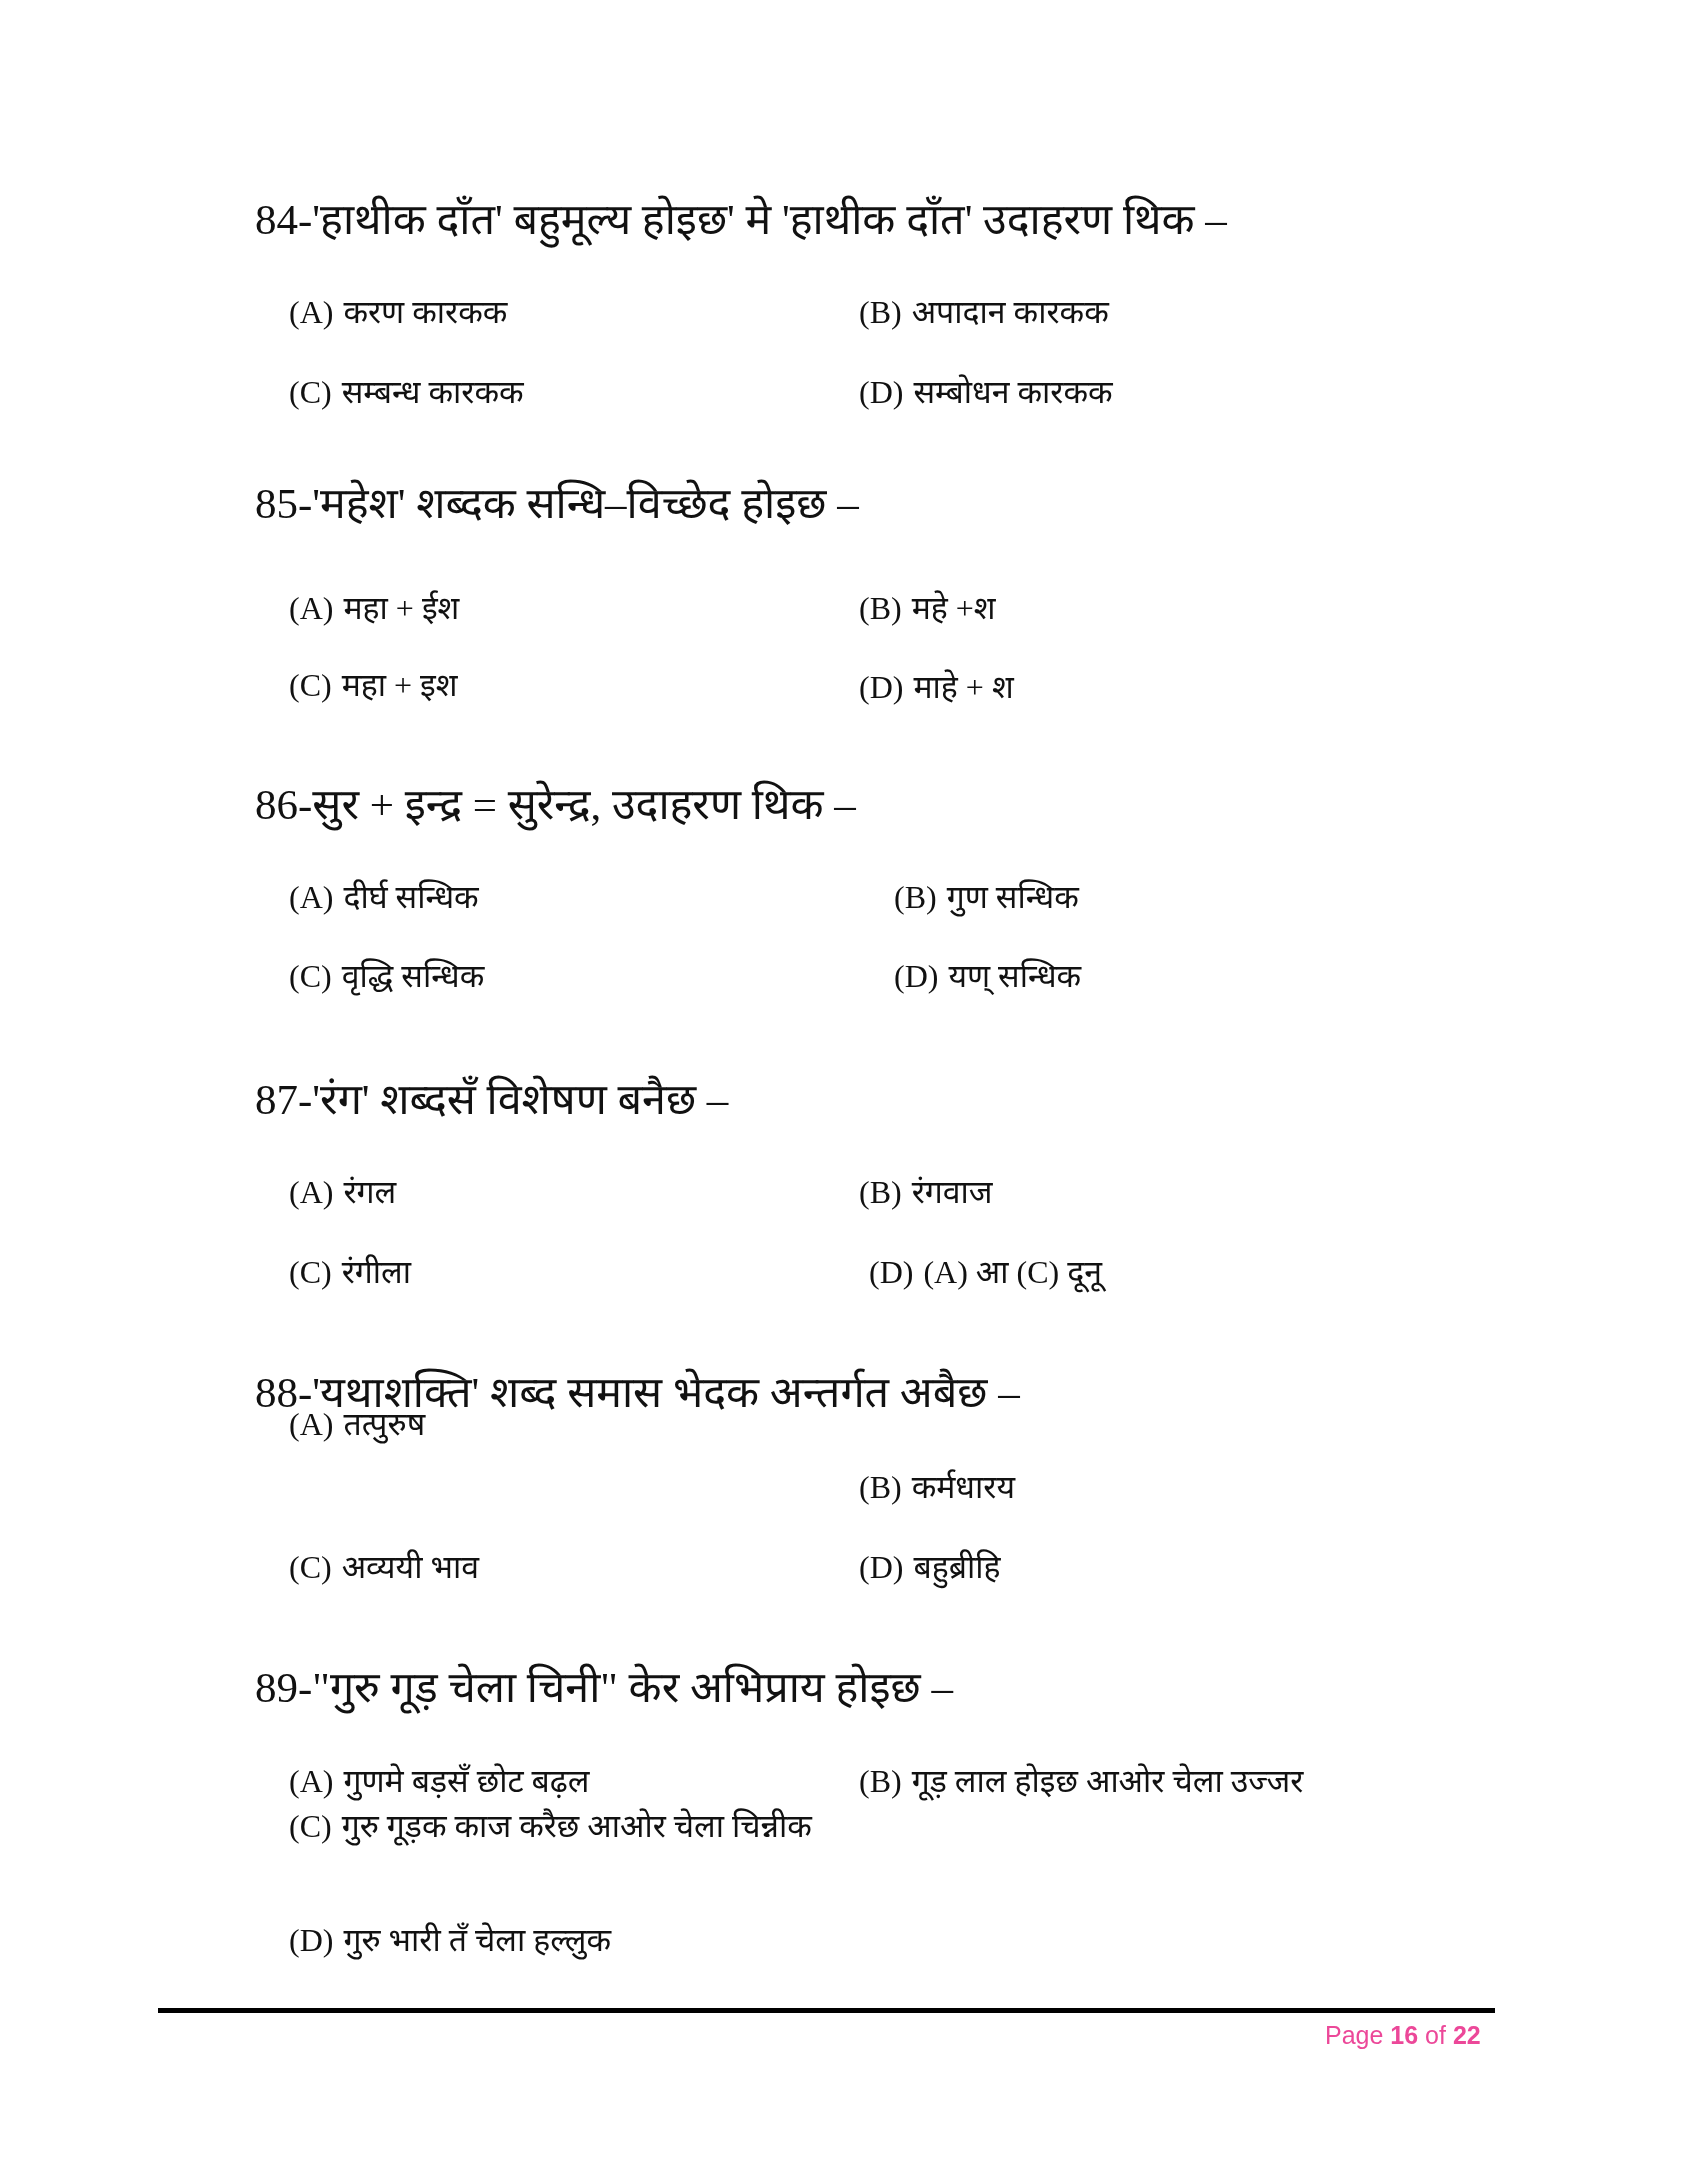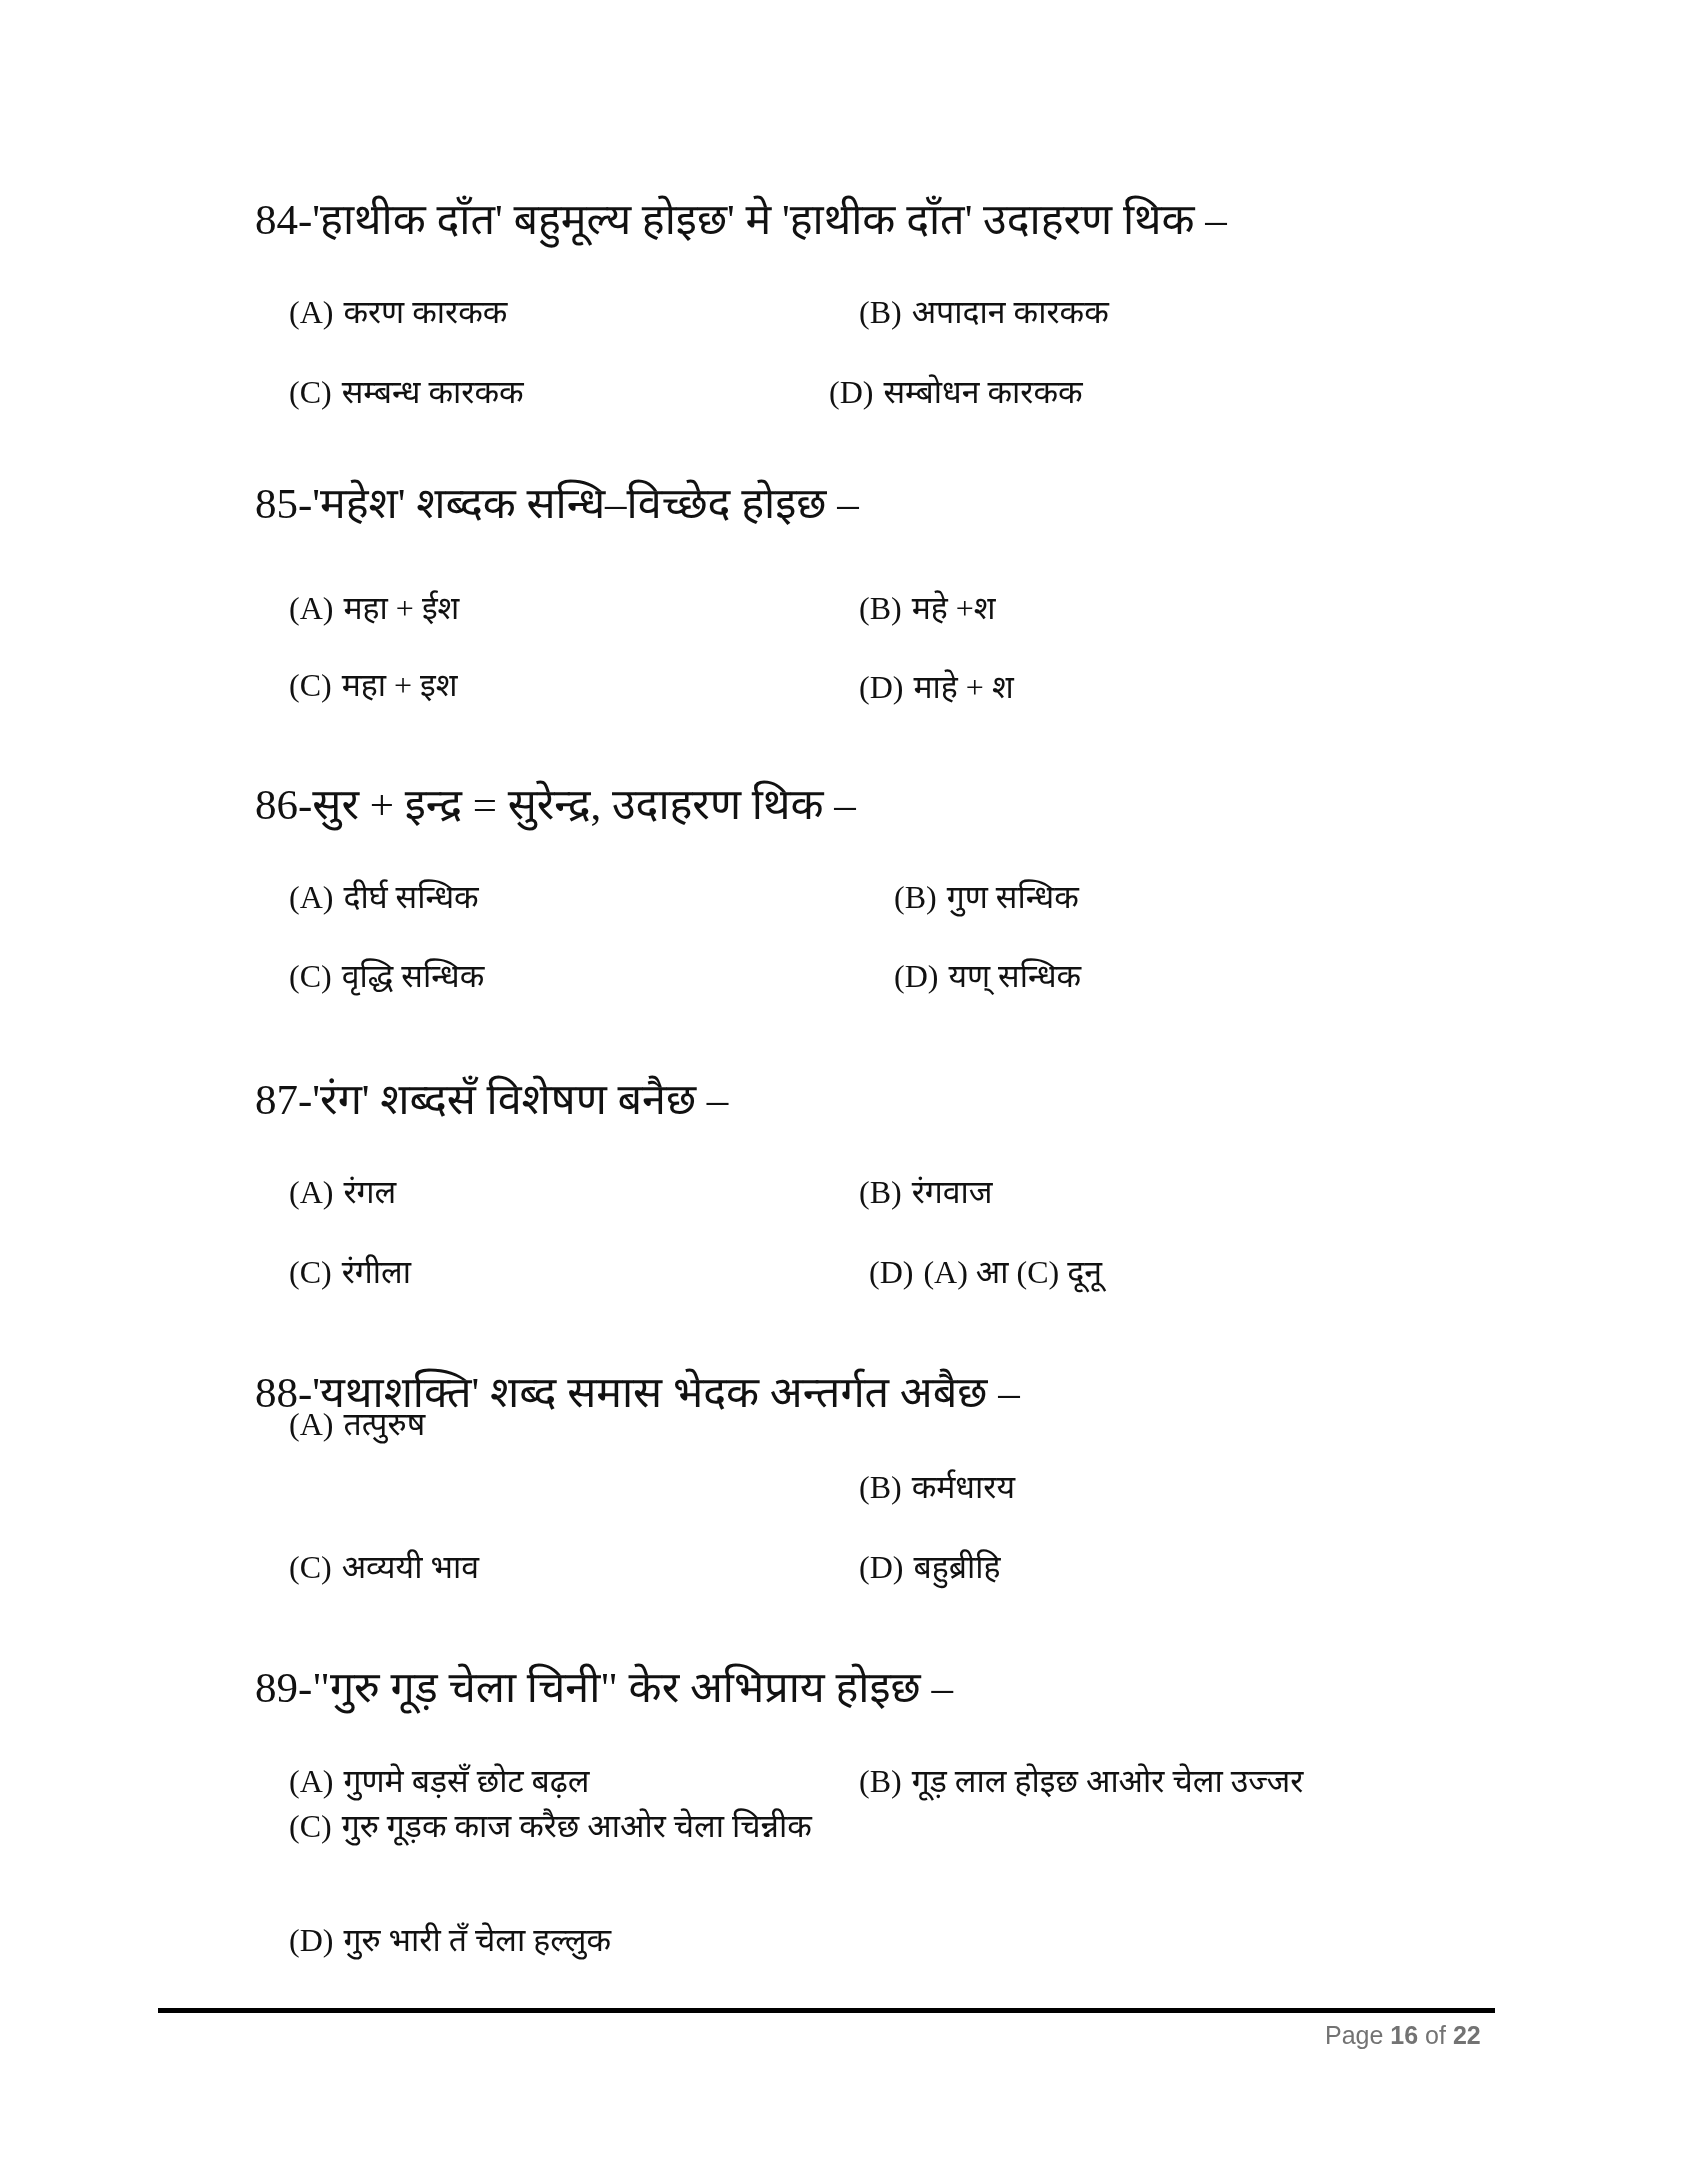--- a/index.html
+++ b/index.html
@@ -38,35 +38,35 @@
     height: 5px;
     background: #000000;
   }
   .footer {
     position: absolute;
     left: 1325px;
     top: 2020px;
     font-family: "Liberation Sans", "DejaVu Sans", sans-serif;
     font-size: 25px;
     line-height: 30px;
-    color: #737373;
+    color: #ec4899;
     white-space: nowrap;
   }
   .footer b { font-weight: bold; }
 </style>
 </head>
 <body>
 
 <div class="q" style="top:200px">
   <span>84-</span><span>'हाथीक दाँत' बहुमूल्य होइछ' मे 'हाथीक दाँत' उदाहरण थिक –</span>
 </div>
 <div class="opt" style="left:289px; top:280px"><span class="lbl">(A)</span><span>करण कारकक</span></div>
 <div class="opt" style="left:859px; top:280px"><span class="lbl">(B)</span><span>अपादान कारकक</span></div>
 <div class="opt" style="left:289px; top:360px"><span class="lbl">(C)</span><span>सम्बन्ध कारकक</span></div>
-<div class="opt" style="left:829px; top:360px"><span class="lbl">(D)</span><span>सम्बोधन कारकक</span></div>
+<div class="opt" style="left:859px; top:360px"><span class="lbl">(D)</span><span>सम्बोधन कारकक</span></div>
 
 <div class="q" style="top:484px">
   <span>85-</span><span>'महेश' शब्दक सन्धि–विच्छेद होइछ –</span>
 </div>
 <div class="opt" style="left:289px; top:576px"><span class="lbl">(A)</span><span>महा + ईश</span></div>
 <div class="opt" style="left:859px; top:576px"><span class="lbl">(B)</span><span>महे +श</span></div>
 <div class="opt" style="left:289px; top:653px"><span class="lbl">(C)</span><span>महा + इश</span></div>
 <div class="opt" style="left:859px; top:655px"><span class="lbl">(D)</span><span>माहे + श</span></div>
 
 <div class="q" style="top:785px">

